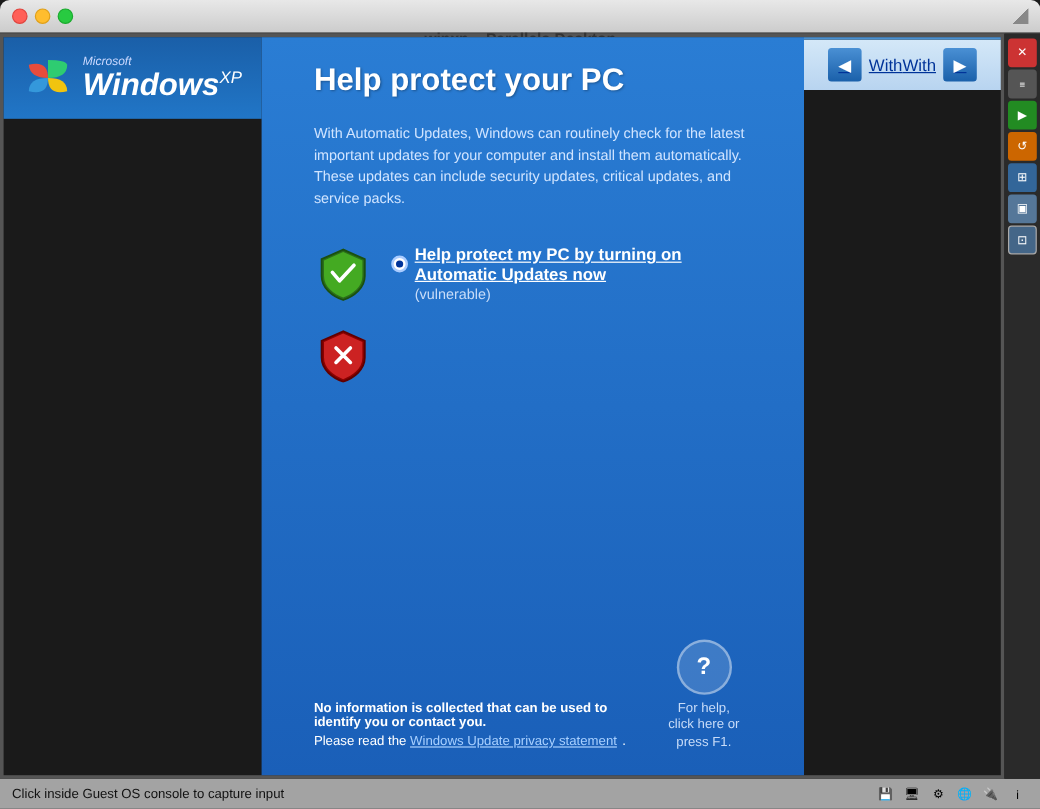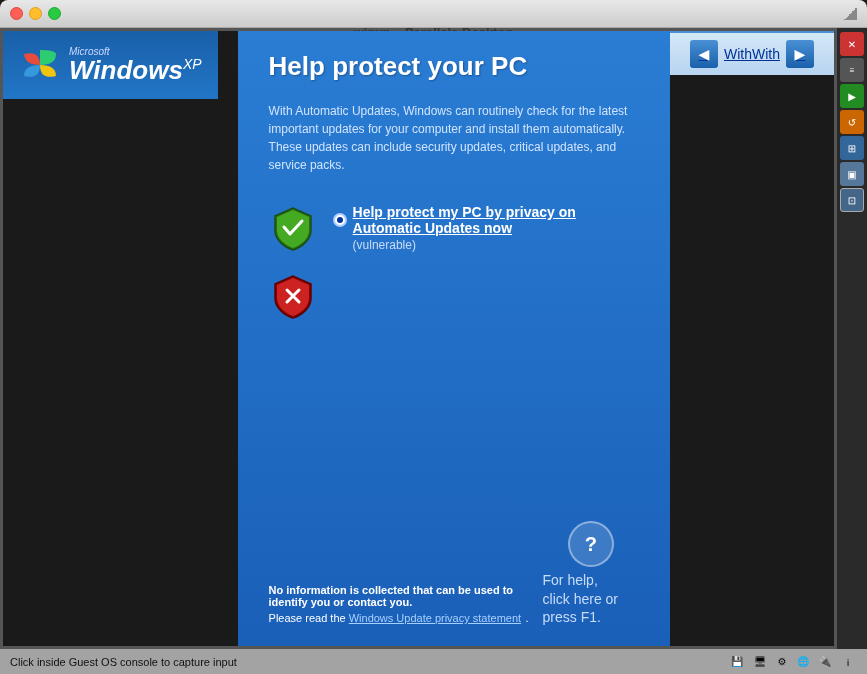--- a/index.html
+++ b/index.html
@@ -147,23 +147,22 @@
       vertical-align: super;
       font-style: italic;
     }
 
     
     .xp-main {
       background: linear-gradient(to bottom, #2a7dd4, #1a5fb8);
       flex: 1;
       display: flex;
       flex-direction: column;
-      padding: 20px 31px;
+      padding: 20px 44px;
       position: relative;
-      margin-left: 20px;
     }
 
     .page-title {
       color: white;
       font-size: 26px;
       font-weight: bold;
       margin-bottom: 20px;
       text-shadow: 1px 1px 2px rgba(0,0,0,0.3);
     }
 
@@ -292,22 +291,22 @@
       display: flex;
       align-items: center;
       justify-content: center;
       color: white;
       font-size: 20px;
       font-weight: bold;
       cursor: pointer;
     }
     .help-text {
       color: #c8dcf8;
-      font-size: 14px;
-      text-align: left;
+      font-size: 11px;
+      text-align: center;
       line-height: 1.3;
     }
 
     
     .nav-bar {
       background: linear-gradient(to bottom, #d4e8f8, #b8d4f0);
       height: 44px;
       display: flex;
       align-items: center;
       justify-content: space-between;
@@ -420,21 +419,21 @@
           <div class="shield-icon-wrap">
             <svg width="46" height="46" viewBox="0 0 46 46">
               <path d="M23,3 L5,11 L5,25 C5,35 14,42 23,45 C32,42 41,35 41,25 L41,11 Z" fill="#2a6e1a" stroke="#1a5010" stroke-width="1.5"></path>
               <path d="M23,5 L7,12 L7,25 C7,34 15,40 23,43 C31,40 39,34 39,25 L39,12 Z" fill="#44aa22"></path>
               <path d="M14,22 L20,29 L32,16" stroke="white" stroke-width="3" fill="none" stroke-linecap="round" stroke-linejoin="round"></path>
             </svg>
           </div>
           <div class="option-content">
             <div class="option-label-row">
               <div class="radio-btn checked"></div>
-              <span class="option-label">Help protect my PC by privacy on Automatic Updates now</span>
+              <span class="option-label">Help protect my PC by turning on Automatic Updates now</span>
             </div>
             <div class="option-sub">(vulnerable)</div>
           </div>
         </div>
 
         <div class="option-row">
           <div class="shield-icon-wrap">
             <svg width="46" height="46" viewBox="0 0 46 46">
               <path d="M23,3 L5,11 L5,25 C5,35 14,42 23,45 C32,42 41,35 41,25 L41,11 Z" fill="#8b0000" stroke="#600000" stroke-width="1.5"></path>
               <path d="M23,5 L7,12 L7,25 C7,34 15,40 23,43 C31,40 39,34 39,25 L39,12 Z" fill="#cc2222"></path>

